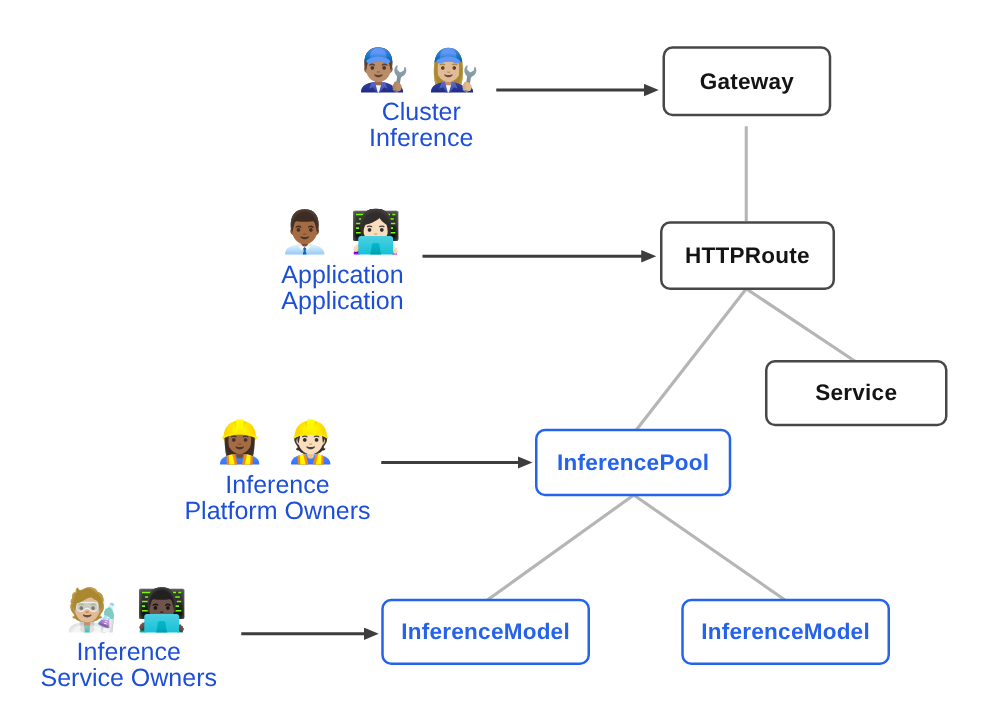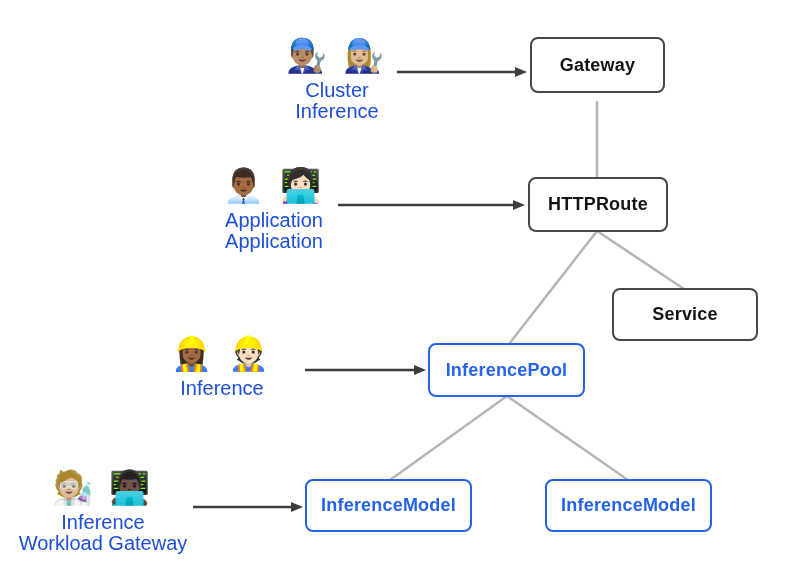--- a/index.html
+++ b/index.html
@@ -109,28 +109,29 @@
     <div class="label">
       <div>Application</div>
       <div>Application</div>
     </div>
   </div>
 
   <div class="persona persona-platform-owners">
     <div class="emoji">👷🏾‍♀️ 👷🏻</div>
     <div class="label">
       <div>Inference</div>
+      <div>Platform Owners</div>
     </div>
   </div>
 
   <div class="persona persona-workload-owners">
     <div class="emoji">🧑🏼‍🔬 👨🏿‍💻</div>
     <div class="label">
       <div>Inference</div>
-      <div>Workload Gateway</div>
+      <div>Service Owners</div>
     </div>
   </div>
 
   <div class="node dark node-gateway">Gateway</div>
 
   <div class="node dark node-service">Service</div>
 
   <div class="node dark node-httproute">HTTPRoute</div>
 
   <div class="node blue node-inferencepool">InferencePool</div>

